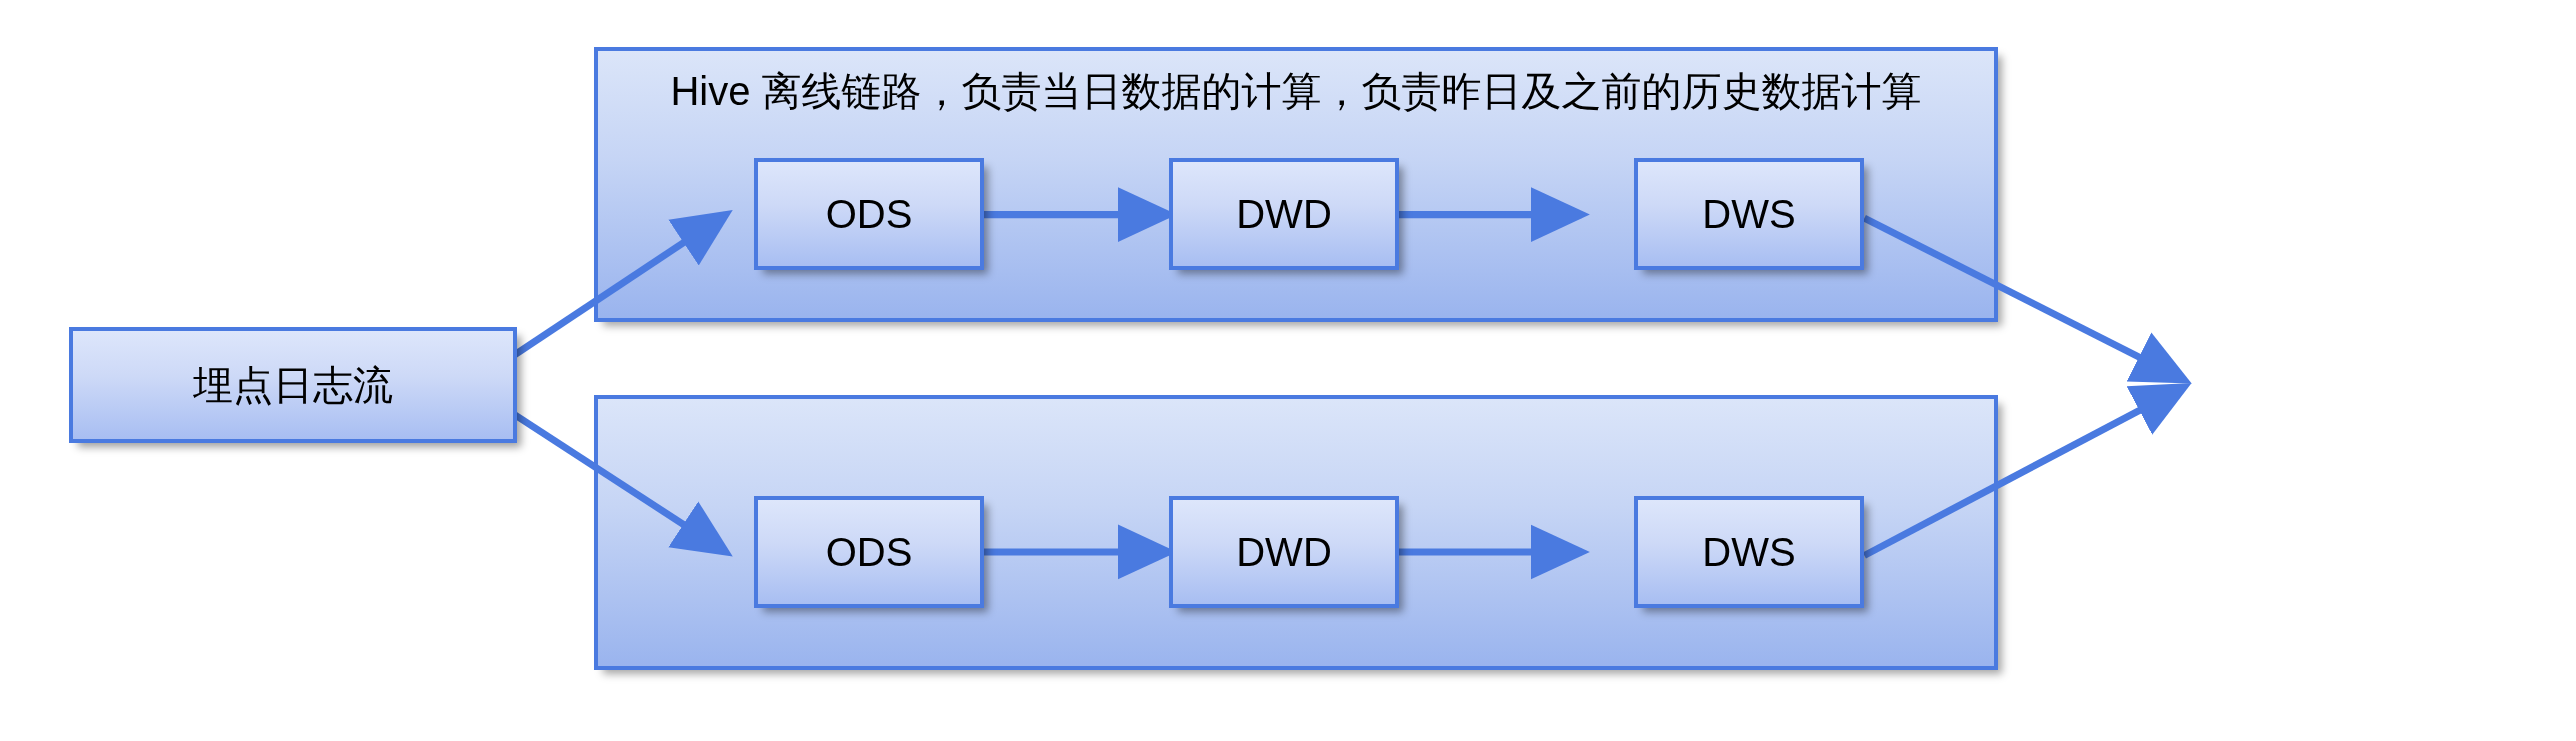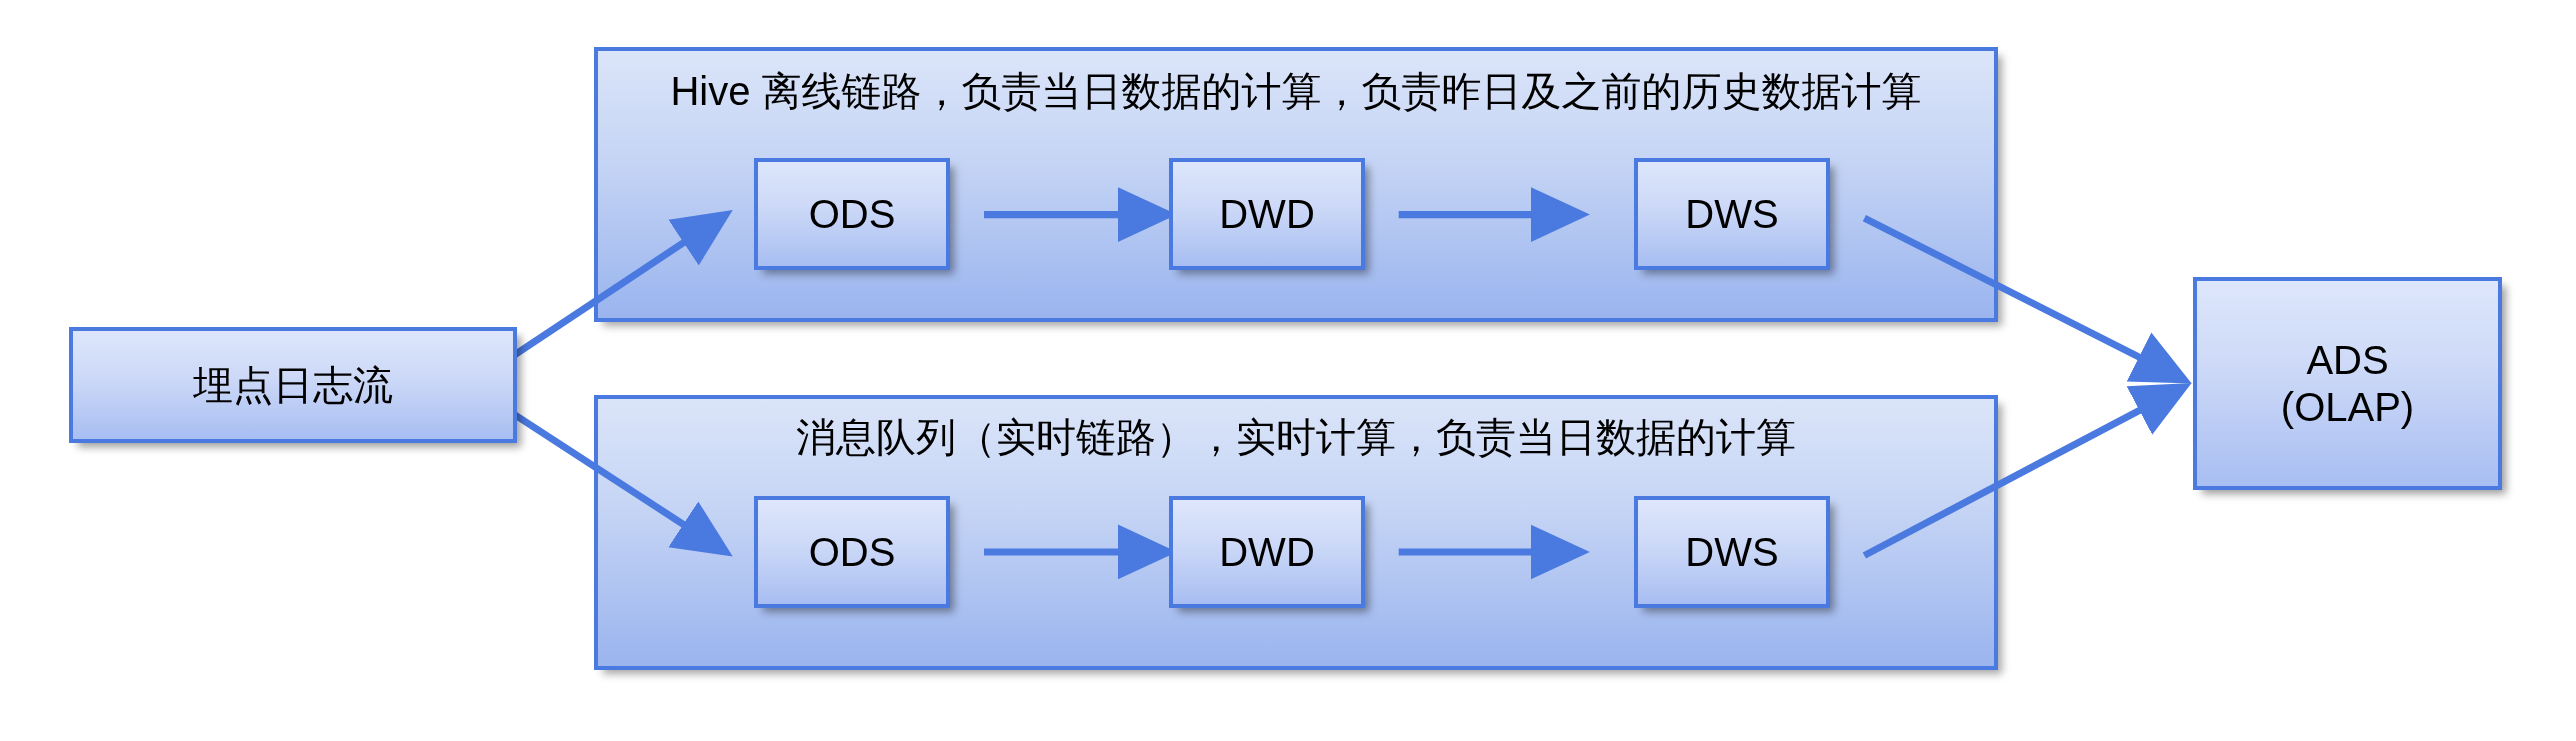--- a/index.html
+++ b/index.html
@@ -47,21 +47,21 @@
     right: 0;
     text-align: center;
     font-size: 40px;
     line-height: 1.1;
     color: #000000;
     white-space: nowrap;
     z-index: 2;
   }
   
   .stage-box {
-    width: 196px;
+    width: 230px;
     height: 112px;
     font-size: 40px;
   }
   .endpoint-box {
     font-size: 40px;
   }
   .ads-line {
     display: block;
     line-height: 1.16;
   }
@@ -117,33 +117,28 @@
   <div class="node stage-box" style="left:1169px; top:158px;">
     <span>DWD</span>
   </div>
 
   <div class="node stage-box" style="left:1634px; top:158px;">
     <span>DWS</span>
   </div>
 
   <div class="lane" style="left:594px; top:395px; width:1404px; height:275px;"></div>
 
-  <div class="lane-title" style="left:594px; width:1404px; top:415px;">消息队列（实时链路），实时计算，负责当日数据的计算</div>
 
   <div class="node stage-box" style="left:754px; top:496px;">
     <span>ODS</span>
   </div>
 
   <div class="node stage-box" style="left:1169px; top:496px;">
     <span>DWD</span>
   </div>
 
   <div class="node stage-box" style="left:1634px; top:496px;">
     <span>DWS</span>
   </div>
 
-  <div class="node endpoint-box" style="left:2193px; top:277px; width:309px; height:213px; flex-direction:column;">
-    <span class="ads-line">ADS</span>
-    <span class="ads-line">(OLAP)</span>
-  </div>
 
 </div>
 
 
 </body></html>

